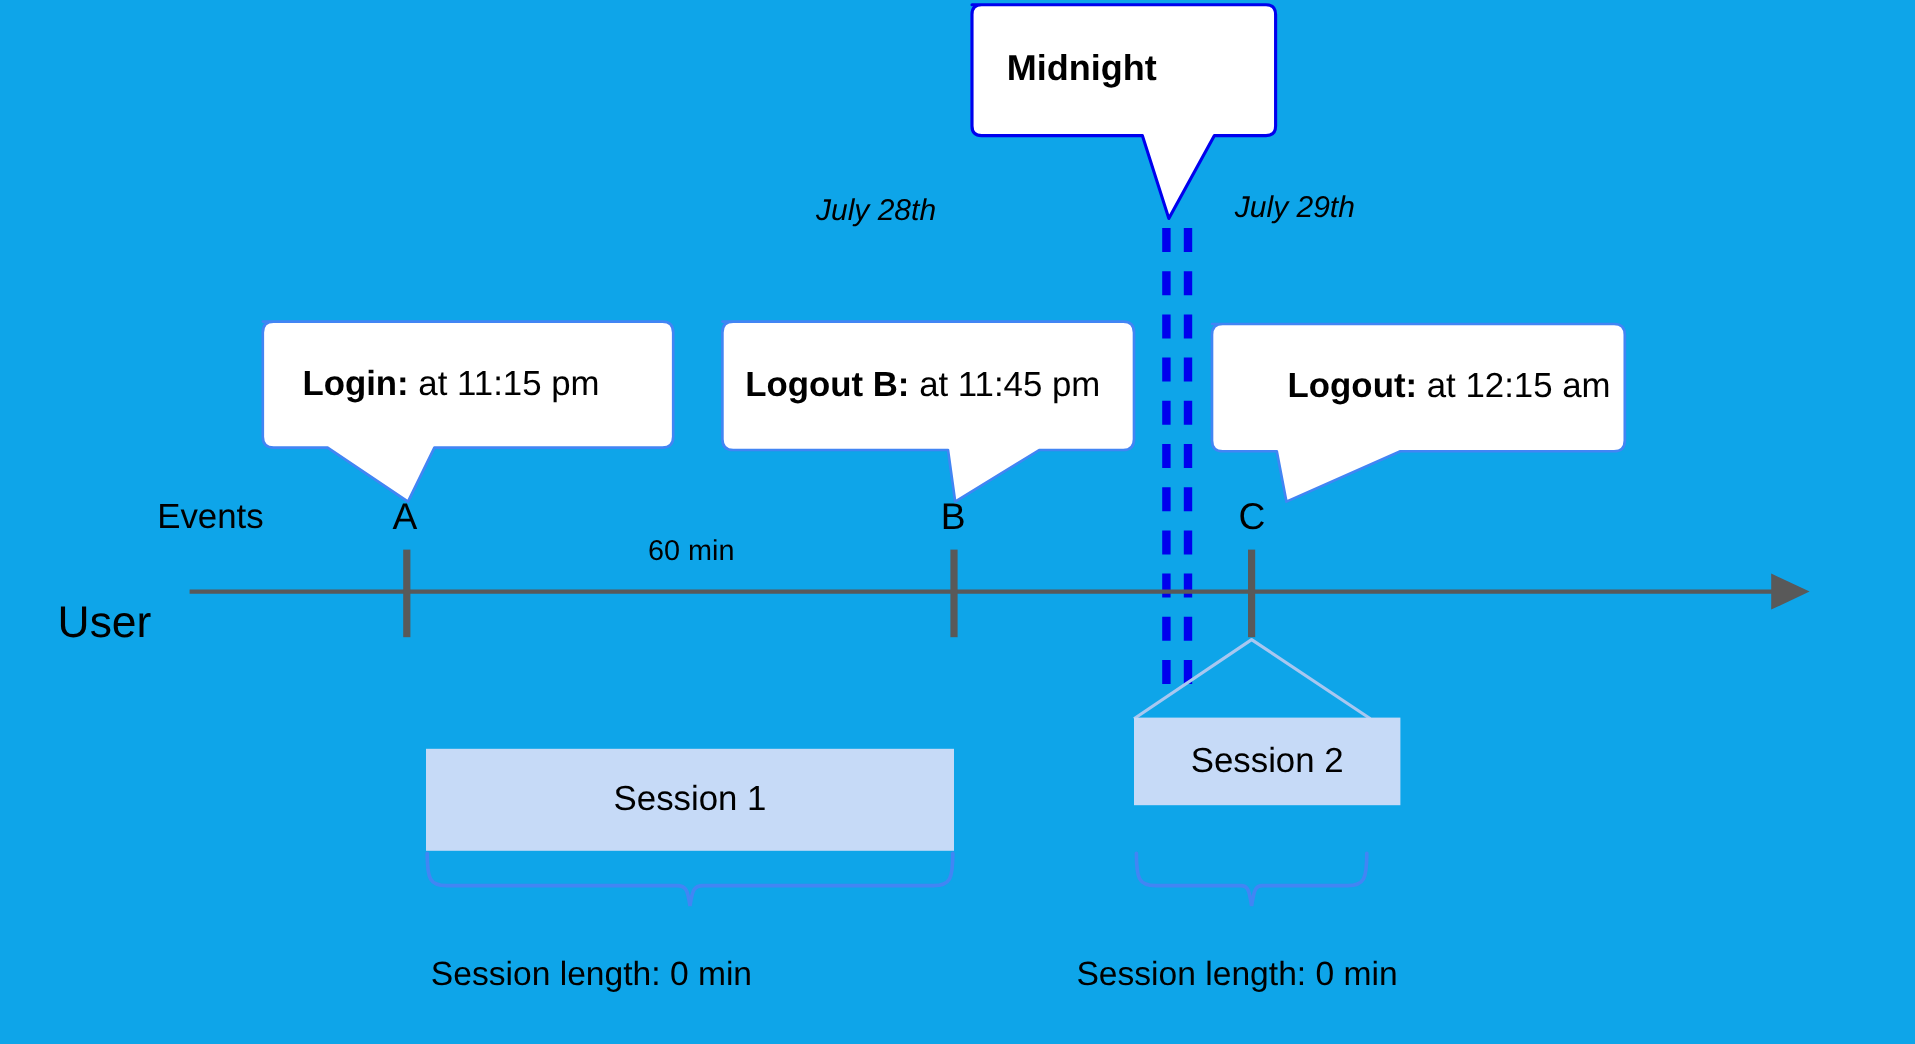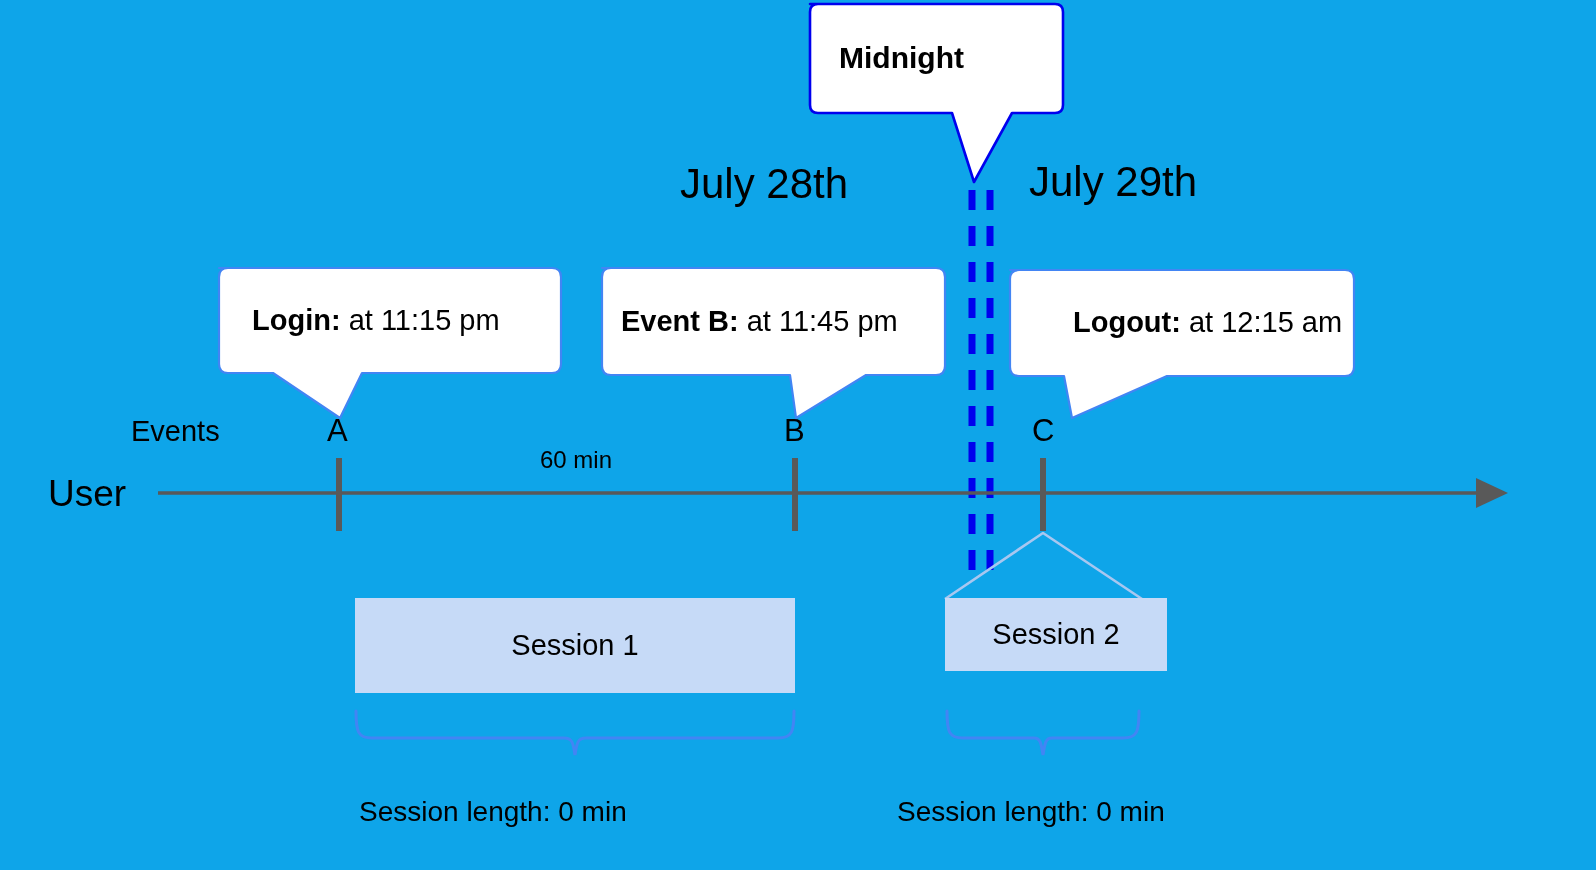--- a/index.html
+++ b/index.html
@@ -45,28 +45,30 @@
   }
 
   .midnight-text {
     font-size: 30px;
     font-weight: bold;
     color: #000000;
   }
 
   
   .date-label {
-    font-size: 42px;
-    color: #000000;
+    font-size: 25px;
+    color: #000000;
+    font-style: italic;
   }
 
   
   .user-label {
     font-size: 37px;
     color: #000000;
+    margin-top: 25px;
   }
   .events-label {
     font-size: 29px;
     color: #000000;
   }
   .event-letter {
     font-size: 31px;
     color: #000000;
   }
   .duration-label {
@@ -204,36 +206,36 @@
   <div class="txt midnight-text" style="left:839px; top:43px;">Midnight</div>
 
   <div class="txt date-label" style="left:680px; top:163px;">July 28th</div>
   <div class="txt date-label" style="left:1029px; top:161px;text-align:right;">July 29th</div>
 
   <div class="txt callout-text" style="left:252px; top:306px;">
     <b>Login:</b><span class="reg"> at 11:15 pm</span>
   </div>
 
   <div class="txt callout-text" style="left:621px; top:307px;">
-    <b>Event B:</b><span class="reg"> at 11:45 pm</span>
+    <b>Logout B:</b><span class="reg"> at 11:45 pm</span>
   </div>
 
   <div class="txt callout-text" style="left:1029px; top:308px;margin-left:44px;">
     <b>Logout:</b><span class="reg"> at 12:15 am</span>
   </div>
 
   <div class="txt events-label" style="left:131px; top:417px;">Events</div>
   <div class="txt user-label" style="left:48px; top:475px;">User</div>
   <div class="txt duration-label" style="left:540px; top:448px;">60 min</div>
 
   <div class="txt event-letter" style="left:327px; top:415px;">A</div>
   <div class="txt event-letter" style="left:784px; top:415px;">B</div>
   <div class="txt event-letter" style="left:1032px; top:415px;">C</div>
 
-  <div class="session-bar" style="left:355px; top:598px; width:440px; height:95px;">
+  <div class="session-bar" style="left:355px; top:624px; width:440px; height:85px;">
     <span class="session-bar-label">Session 1</span>
   </div>
   <div class="session-bar" style="left:945px; top:598px; width:222px; height:73px;">
     <span class="session-bar-label">Session 2</span>
   </div>
 
   <div class="txt session-length-label" style="left:359px; top:798px;">Session length: 0 min</div>
   <div class="txt session-length-label" style="left:897px; top:798px;">Session length: 0 min</div>
 
 </div>

